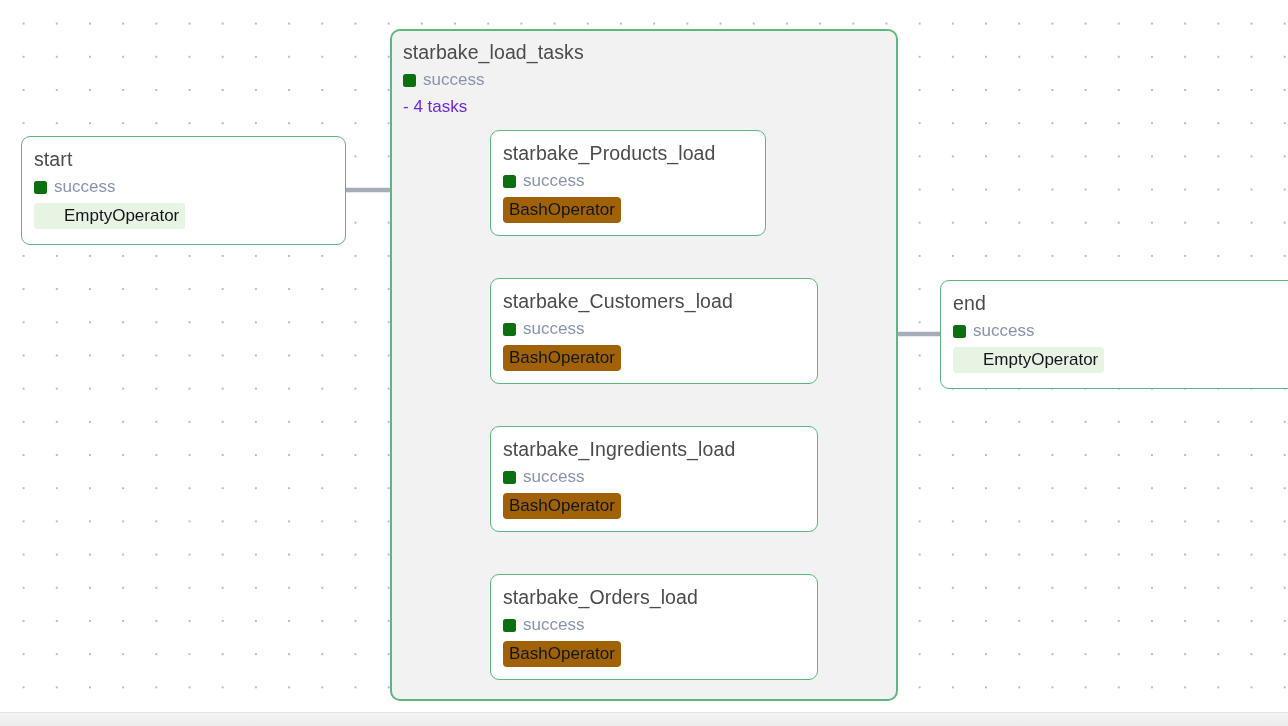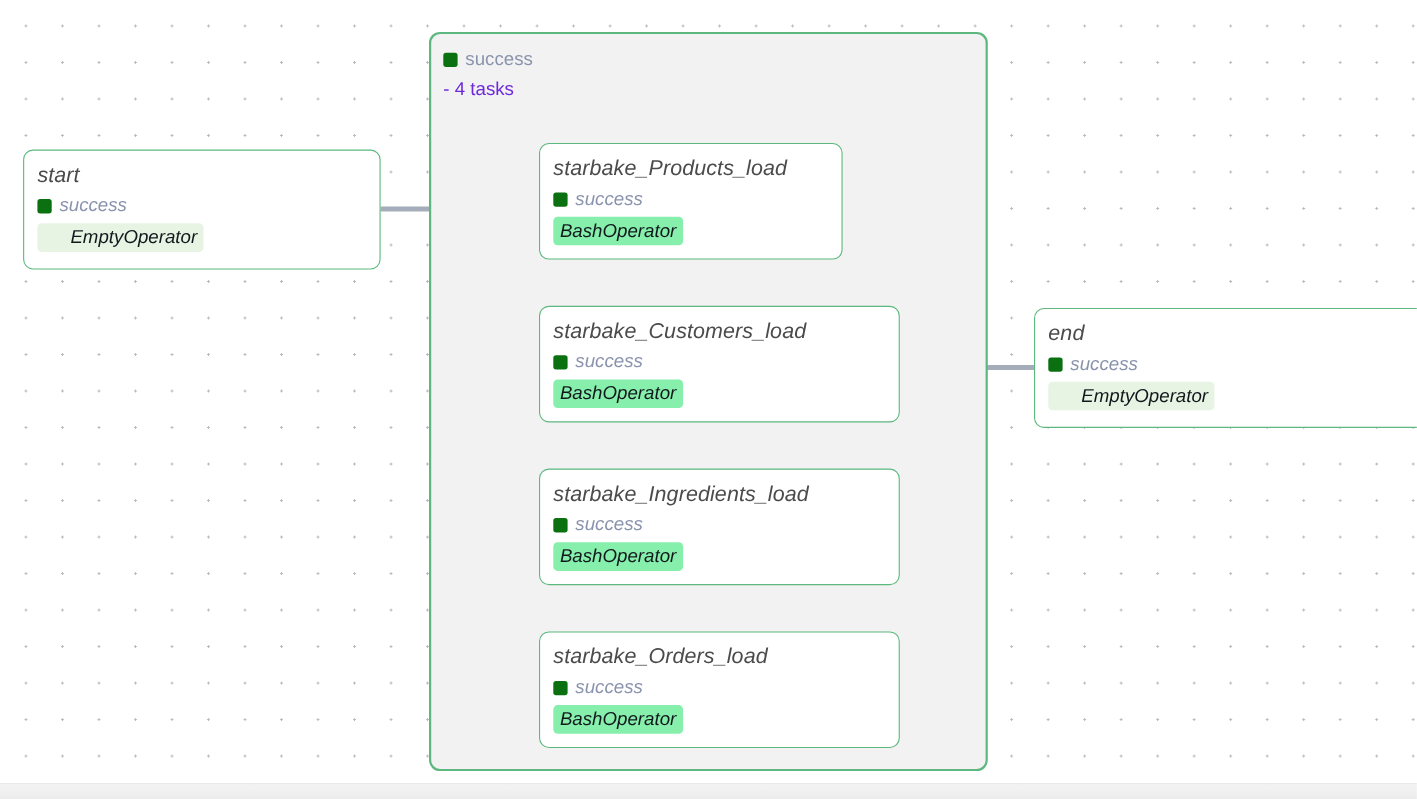--- a/index.html
+++ b/index.html
@@ -95,21 +95,20 @@
   .task-node {
     position: absolute;
     box-sizing: border-box;
     background: #ffffff;
     border: 1.7px solid #5cb87e;
     border-radius: 9px;
     overflow: hidden;
   }
   .node-inner {
     padding: 9px 12px 0 12px;
-    font-style: italic;
   }
   .node-title {
     font-size: 19.5px;
     color: #4b4b4b;
     line-height: 26px;
     letter-spacing: .1px;
     white-space: nowrap;
   }
   .node-status-row {
     display: flex;
@@ -127,21 +126,21 @@
     display: inline-block;
     margin-top: 6px;
     padding: 2px 6px 3px 6px;
     border-radius: 4px;
     font-size: 17px;
     line-height: 21px;
     color: #11181c;
     white-space: nowrap;
   }
   .operator-badge.bash {
-    background: #86efac;
+    background: #a16207;
   }
   .operator-badge.empty {
     background: #e7f3e3;
     padding-left: 30px;
   }
 
   
   #bottom-bar {
     position: absolute;
     left: 0;
@@ -192,20 +191,21 @@
         <span class="status-square"></span>
         <span class="node-status-label">success</span>
       </div>
       <span class="operator-badge empty">EmptyOperator</span>
     </div>
   </div>
 
   <div class="task-group" style="left:390px; top:29px; width:508px; height:672px;">
 
     <div class="task-group-header">
+      <div class="tg-title">starbake_load_tasks</div>
       <div class="tg-status-row">
         <span class="status-square"></span>
         <span class="tg-status-label">success</span>
       </div>
       <div class="tg-tasks-link">- 4 tasks</div>
     </div>
 
     <div class="task-node" style="left:98px; top:99px; width:276px; height:106px;">
       <div class="node-inner">
         <div class="node-title">starbake_Products_load</div>

